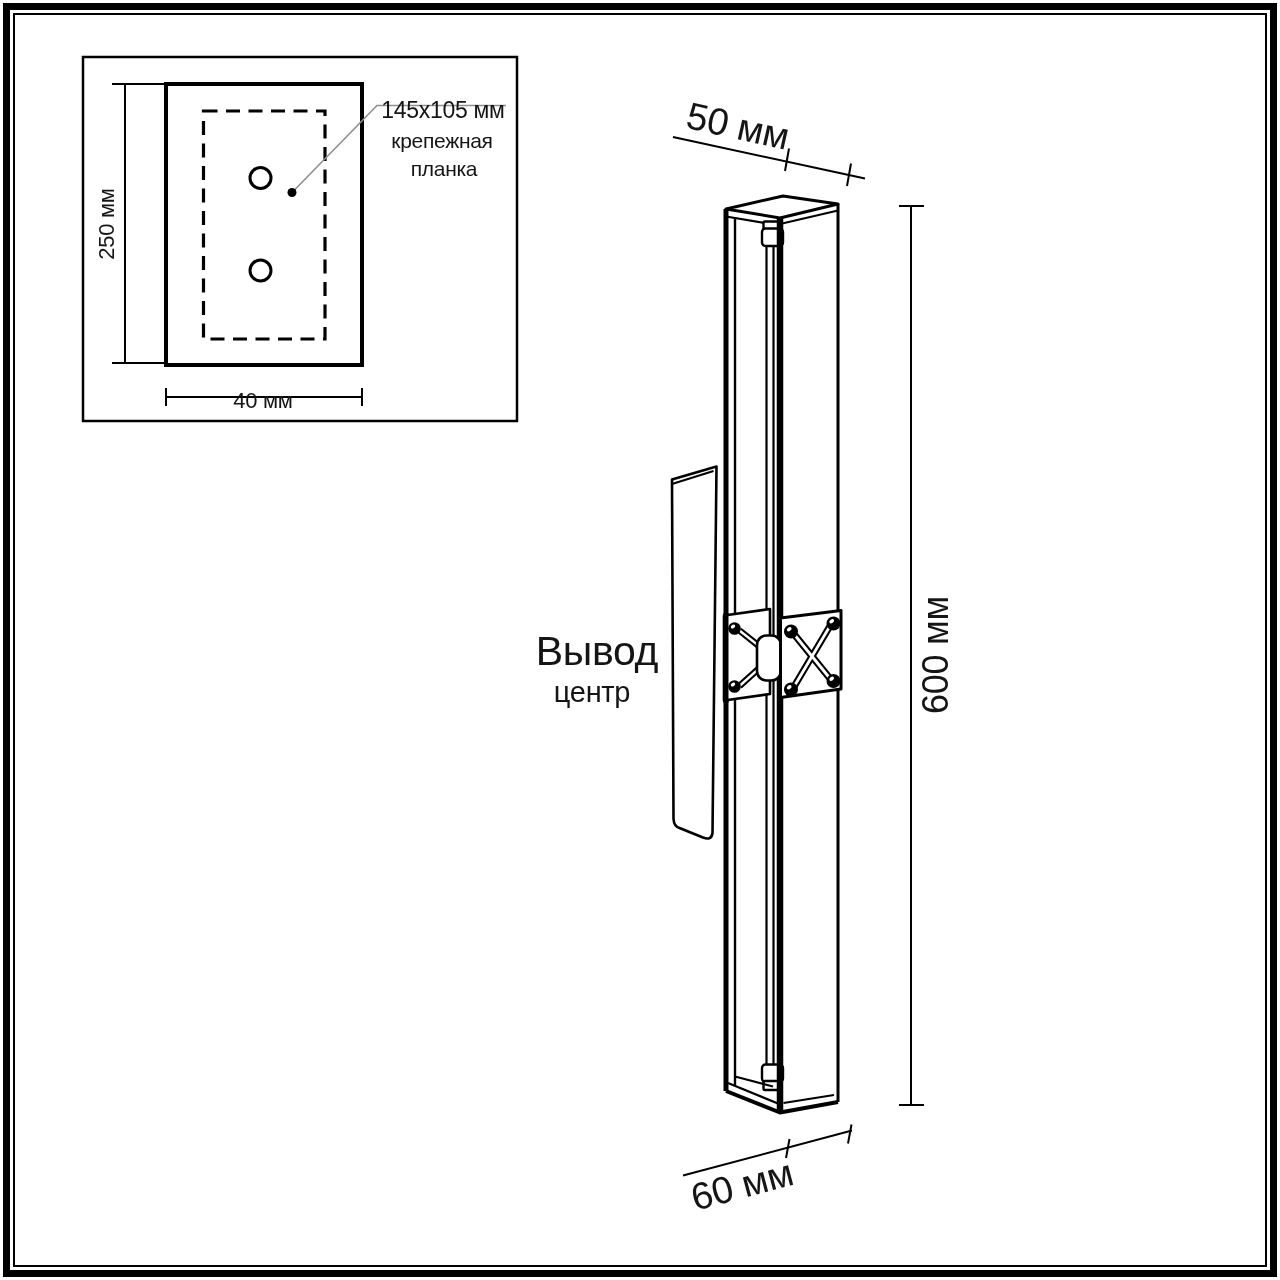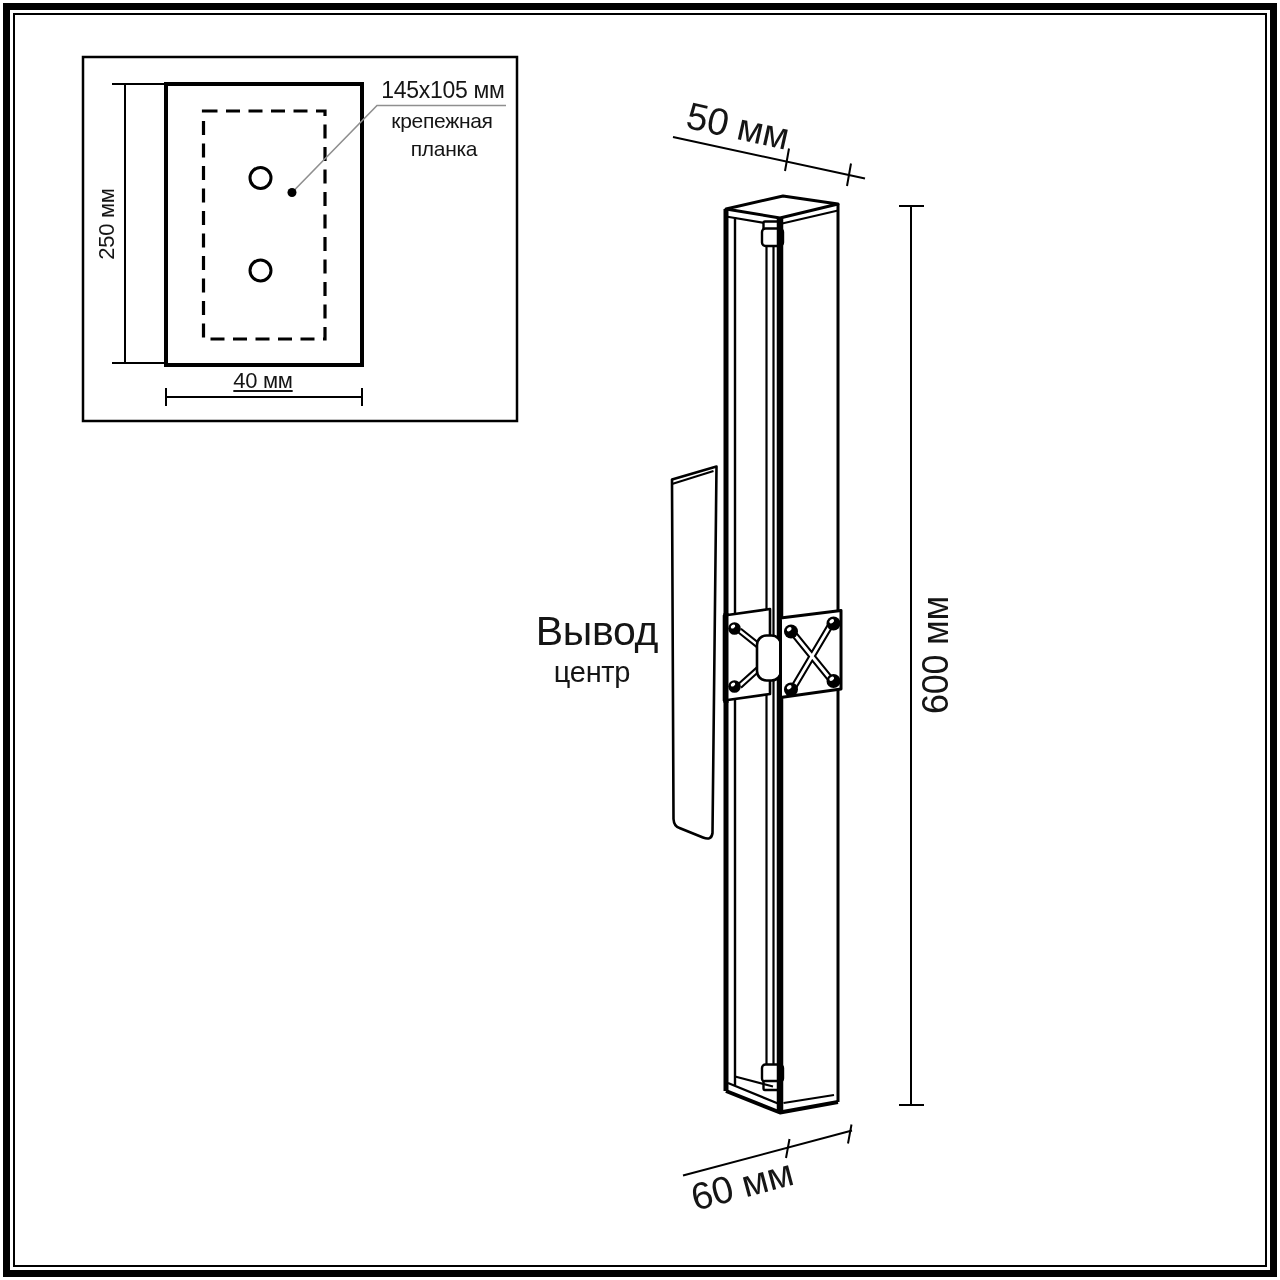--- a/index.html
+++ b/index.html
@@ -2,23 +2,23 @@
 <html><head>
 <meta charset="utf-8">
 <style>
   html,body{margin:0;padding:0;background:#ffffff;}
   body{width:1280px;height:1280px;position:relative;font-family:"Liberation Sans",sans-serif;overflow:hidden;}
   .page{position:absolute;left:0;top:0;width:1280px;height:1280px;background:#fff;}
   .outer-frame{position:absolute;left:3px;top:3px;right:3px;bottom:3px;border:7px solid #000;}
   .inner-frame{position:absolute;left:13px;top:13px;right:13px;bottom:13px;border:2px solid #000;}
   svg.art{position:absolute;left:0;top:0;}
   .lbl{position:absolute;color:#151515;white-space:nowrap;line-height:1;letter-spacing:-0.3px;}
-  .ctr{transform:translate(-50%,-50%);}
+  .ctr{transform:translate(-50%,-50%);margin-top:20px;}
   .lbl-250{left:107px;top:224px;font-size:22px;transform:translate(-50%,-50%) rotate(-90deg);}
-  .lbl-40{left:263px;top:381px;font-size:22px;text-decoration:underline;}
+  .lbl-40{left:263px;top:381px;font-size:22px;}
   .lbl-note-size{left:443px;top:90px;font-size:23px;}
   .lbl-note-1{left:442px;top:120px;font-size:21px;text-align:center;}
   .lbl-note-2{left:444px;top:148px;font-size:21px;}
   .lbl-50{left:738px;top:126px;font-size:38px;transform:translate(-50%,-50%) rotate(12.5deg);}
   .lbl-600{left:936px;top:655px;font-size:36px;transform:translate(-50%,-50%) rotate(-90deg);}
   .lbl-60{left:742px;top:1185px;font-size:38px;transform:translate(-50%,-50%) rotate(-15deg);}
   .lbl-outlet-1{left:597px;top:631px;font-size:41px;text-align:center;}
   .lbl-outlet-2{left:592px;top:672px;font-size:29px;}
 </style>
 </head>

